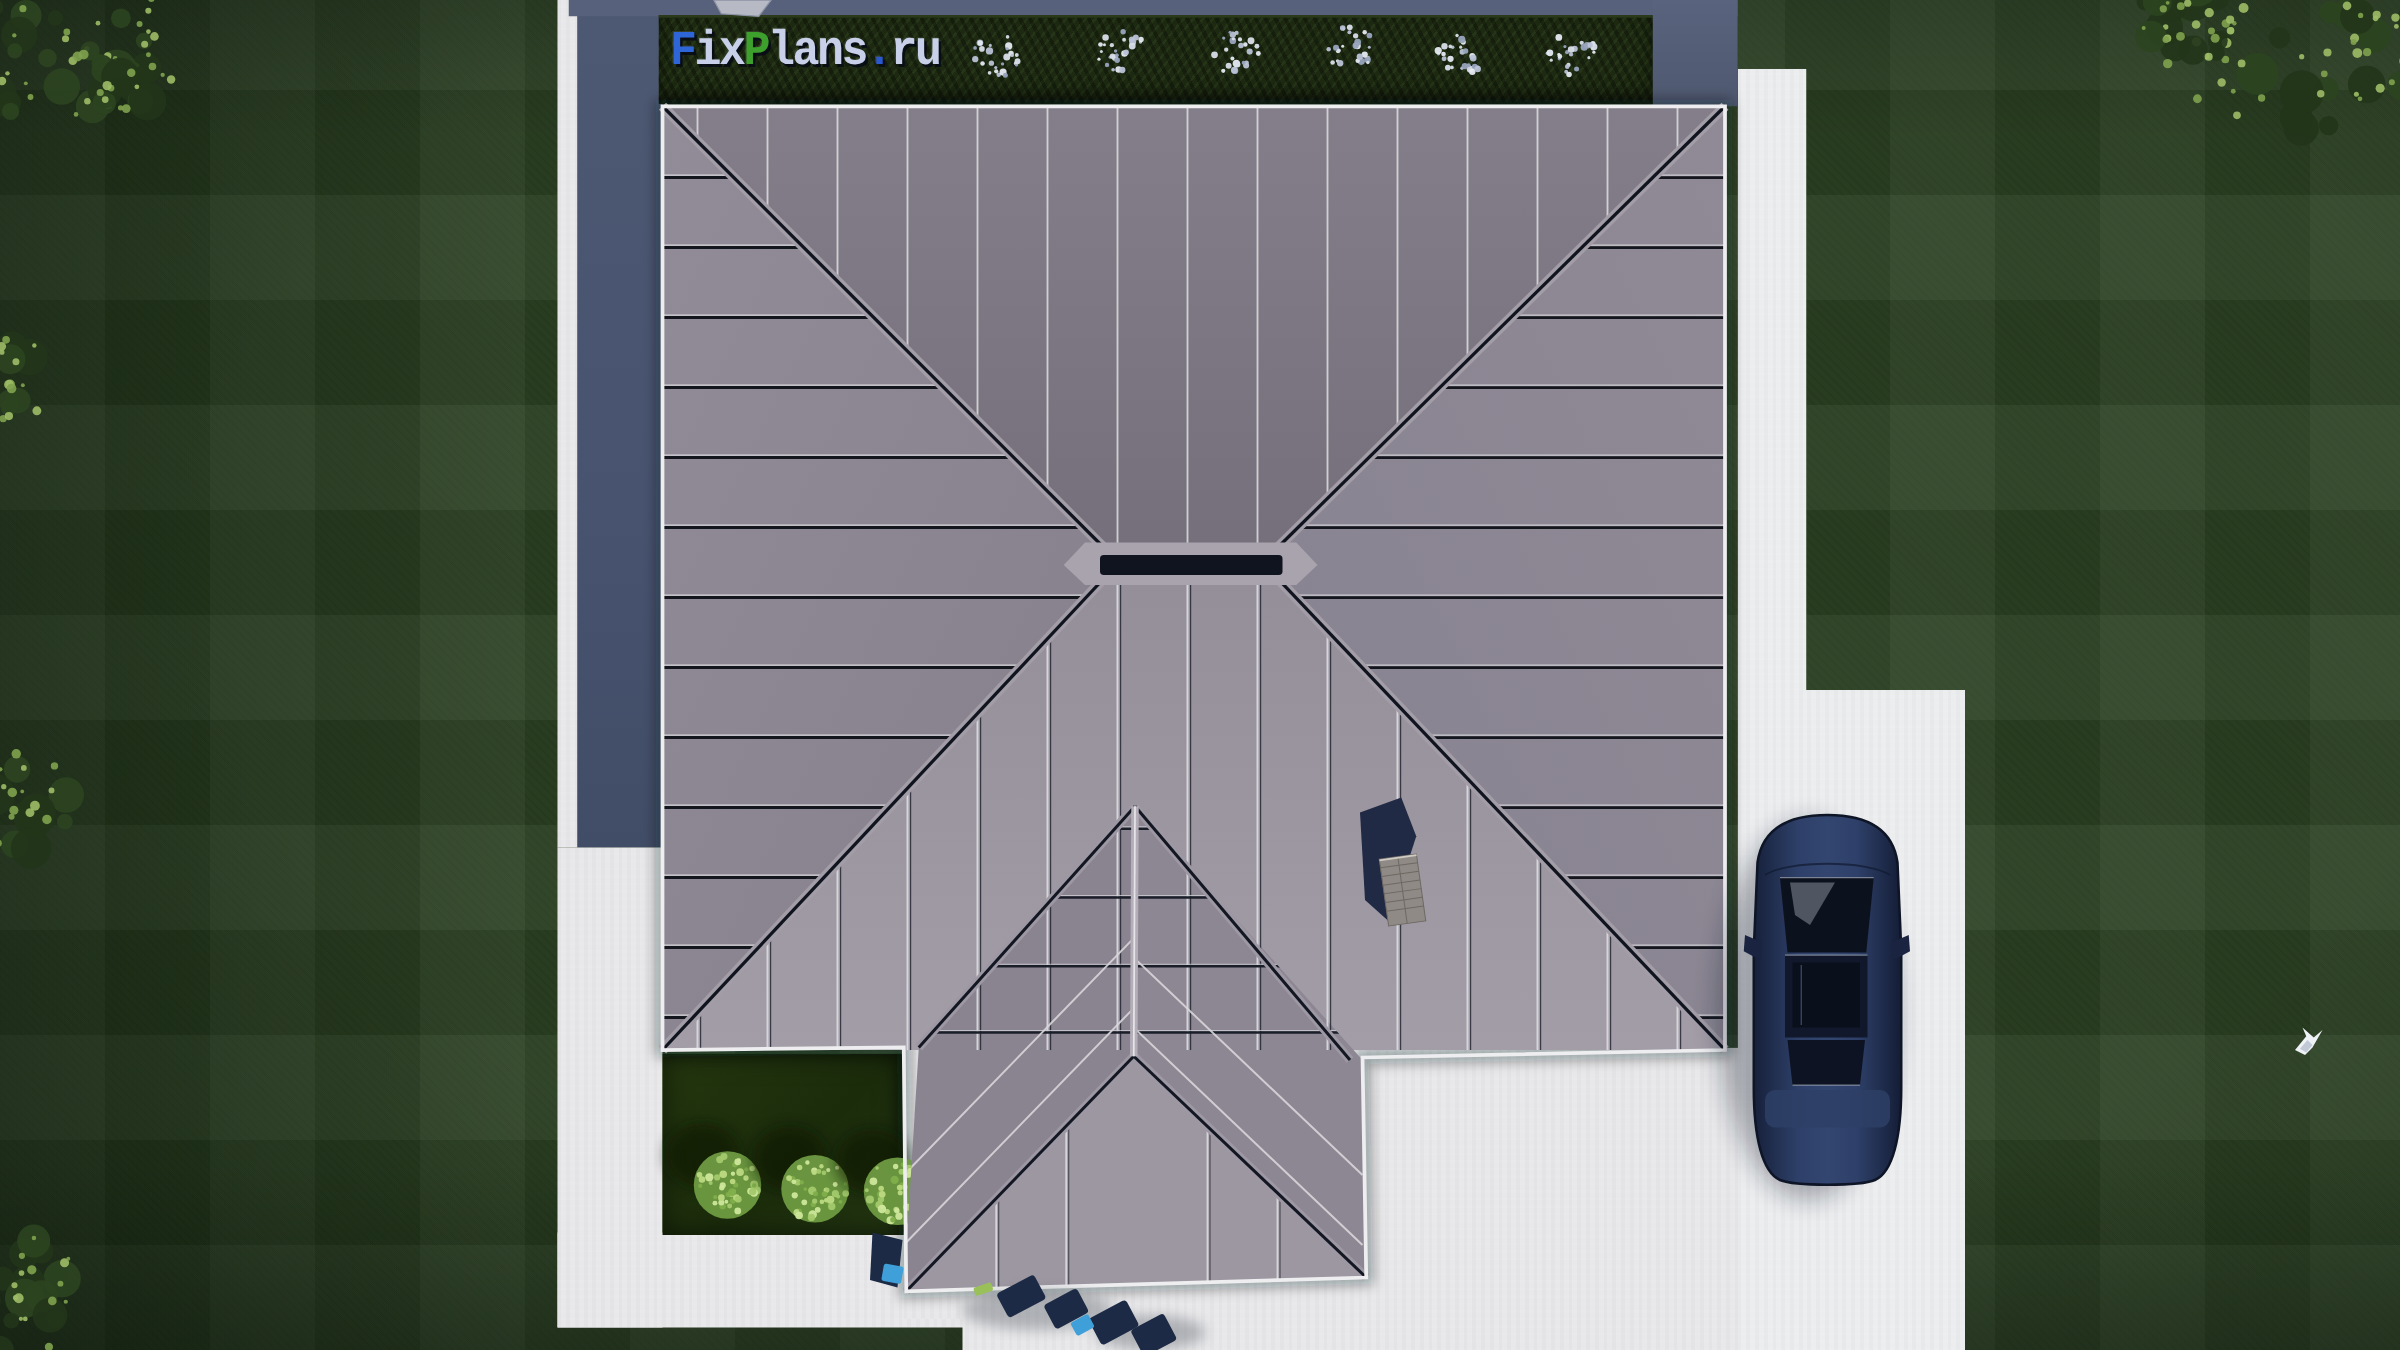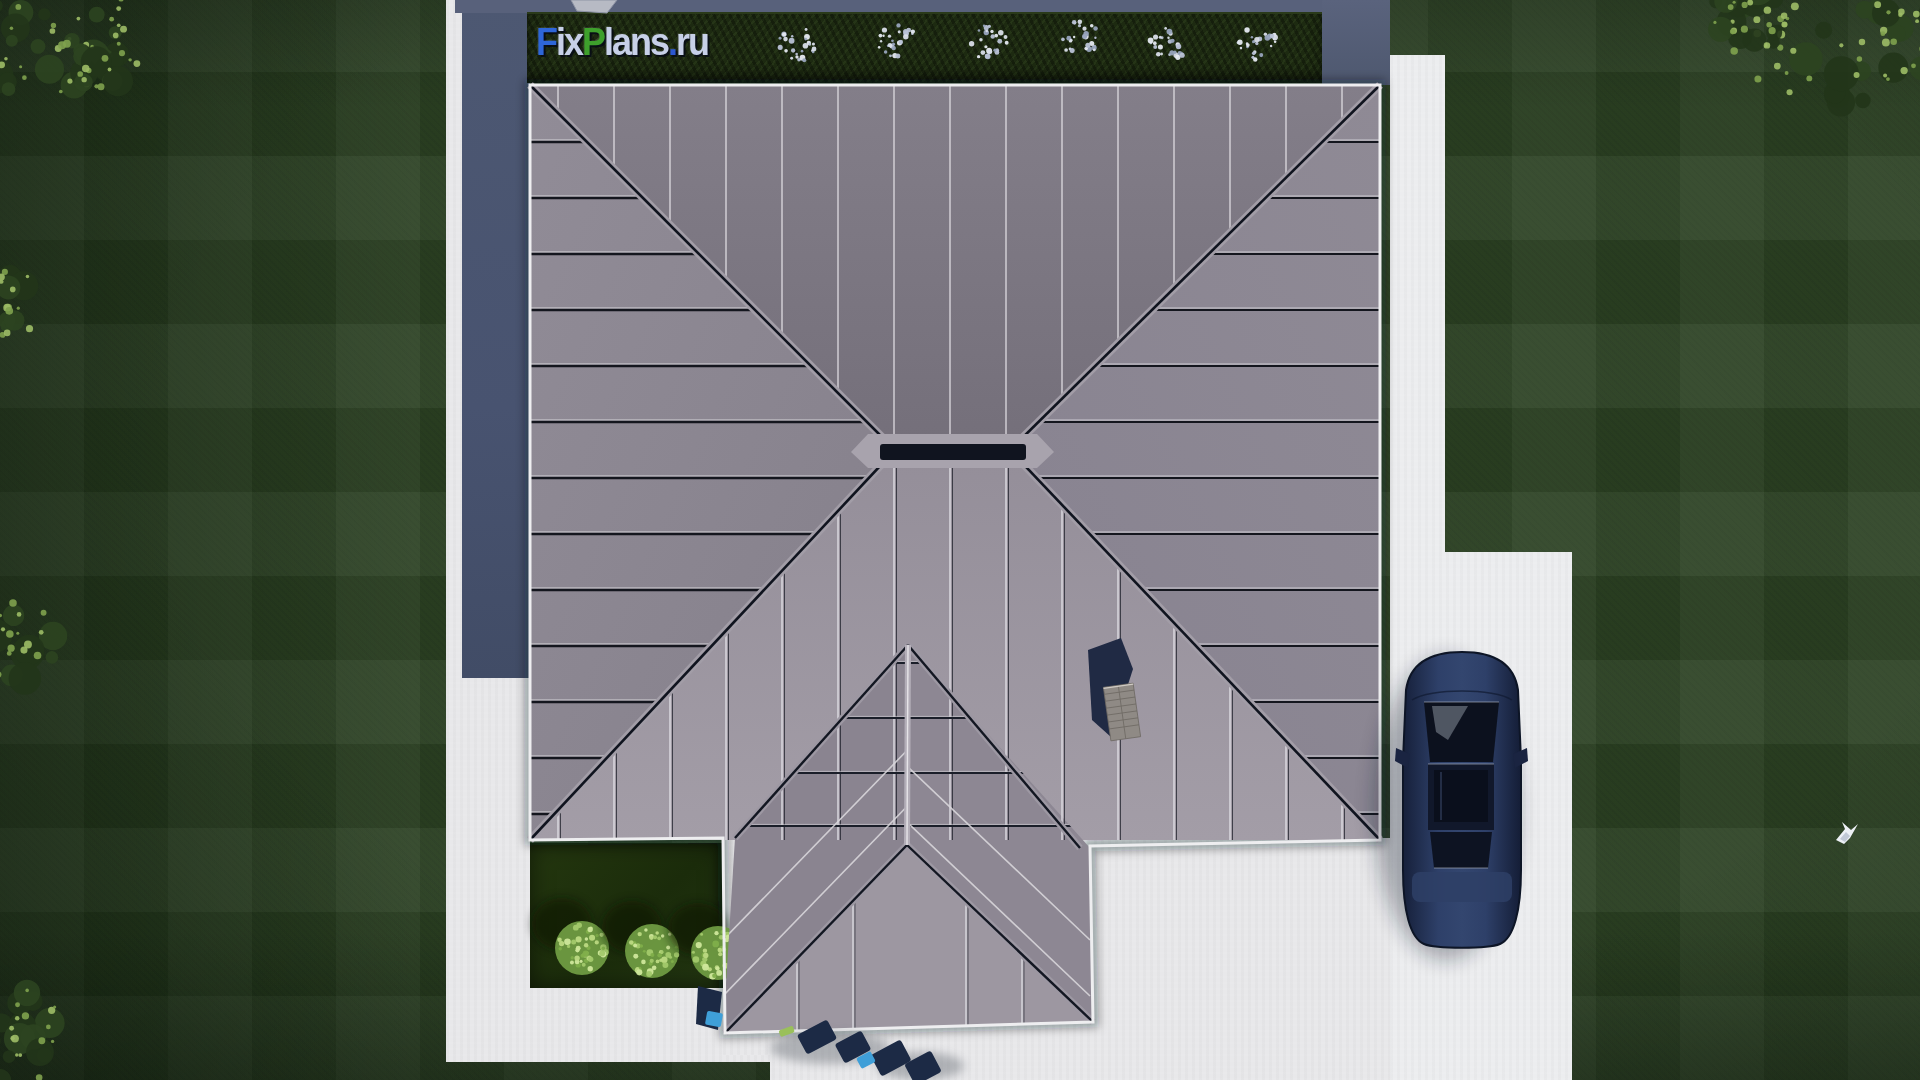--- a/index.html
+++ b/index.html
@@ -1,17 +1,17 @@
 <!DOCTYPE html>
 <html><head>
 <meta charset="utf-8">
 <style>
   html,body{margin:0;padding:0;background:#111;}
   #stage{position:relative;width:1920px;height:1080px;overflow:hidden;
-         font-family:Liberation Sans, sans-serif;}
+         font-family:Liberation Mono, monospace;}
   #stage *{box-sizing:border-box;}
   .abs{position:absolute;}
   
   #lawn{left:0;top:0;width:1920px;height:1080px;background-color:#2c4223;
     background-image:
       repeating-linear-gradient(0deg, rgba(255,255,255,.035) 0 84px, rgba(0,0,0,.05) 84px 168px),
       repeating-linear-gradient(90deg, rgba(255,255,255,.03) 0 84px, rgba(0,0,0,.045) 84px 168px),
       repeating-linear-gradient(45deg, rgba(0,0,0,.04) 0 2px, transparent 2px 5px);}
   #lawn-shade{left:0;top:0;width:1920px;height:1080px;background:
       linear-gradient(90deg, rgba(0,8,0,.30), rgba(0,8,0,0) 420px),

